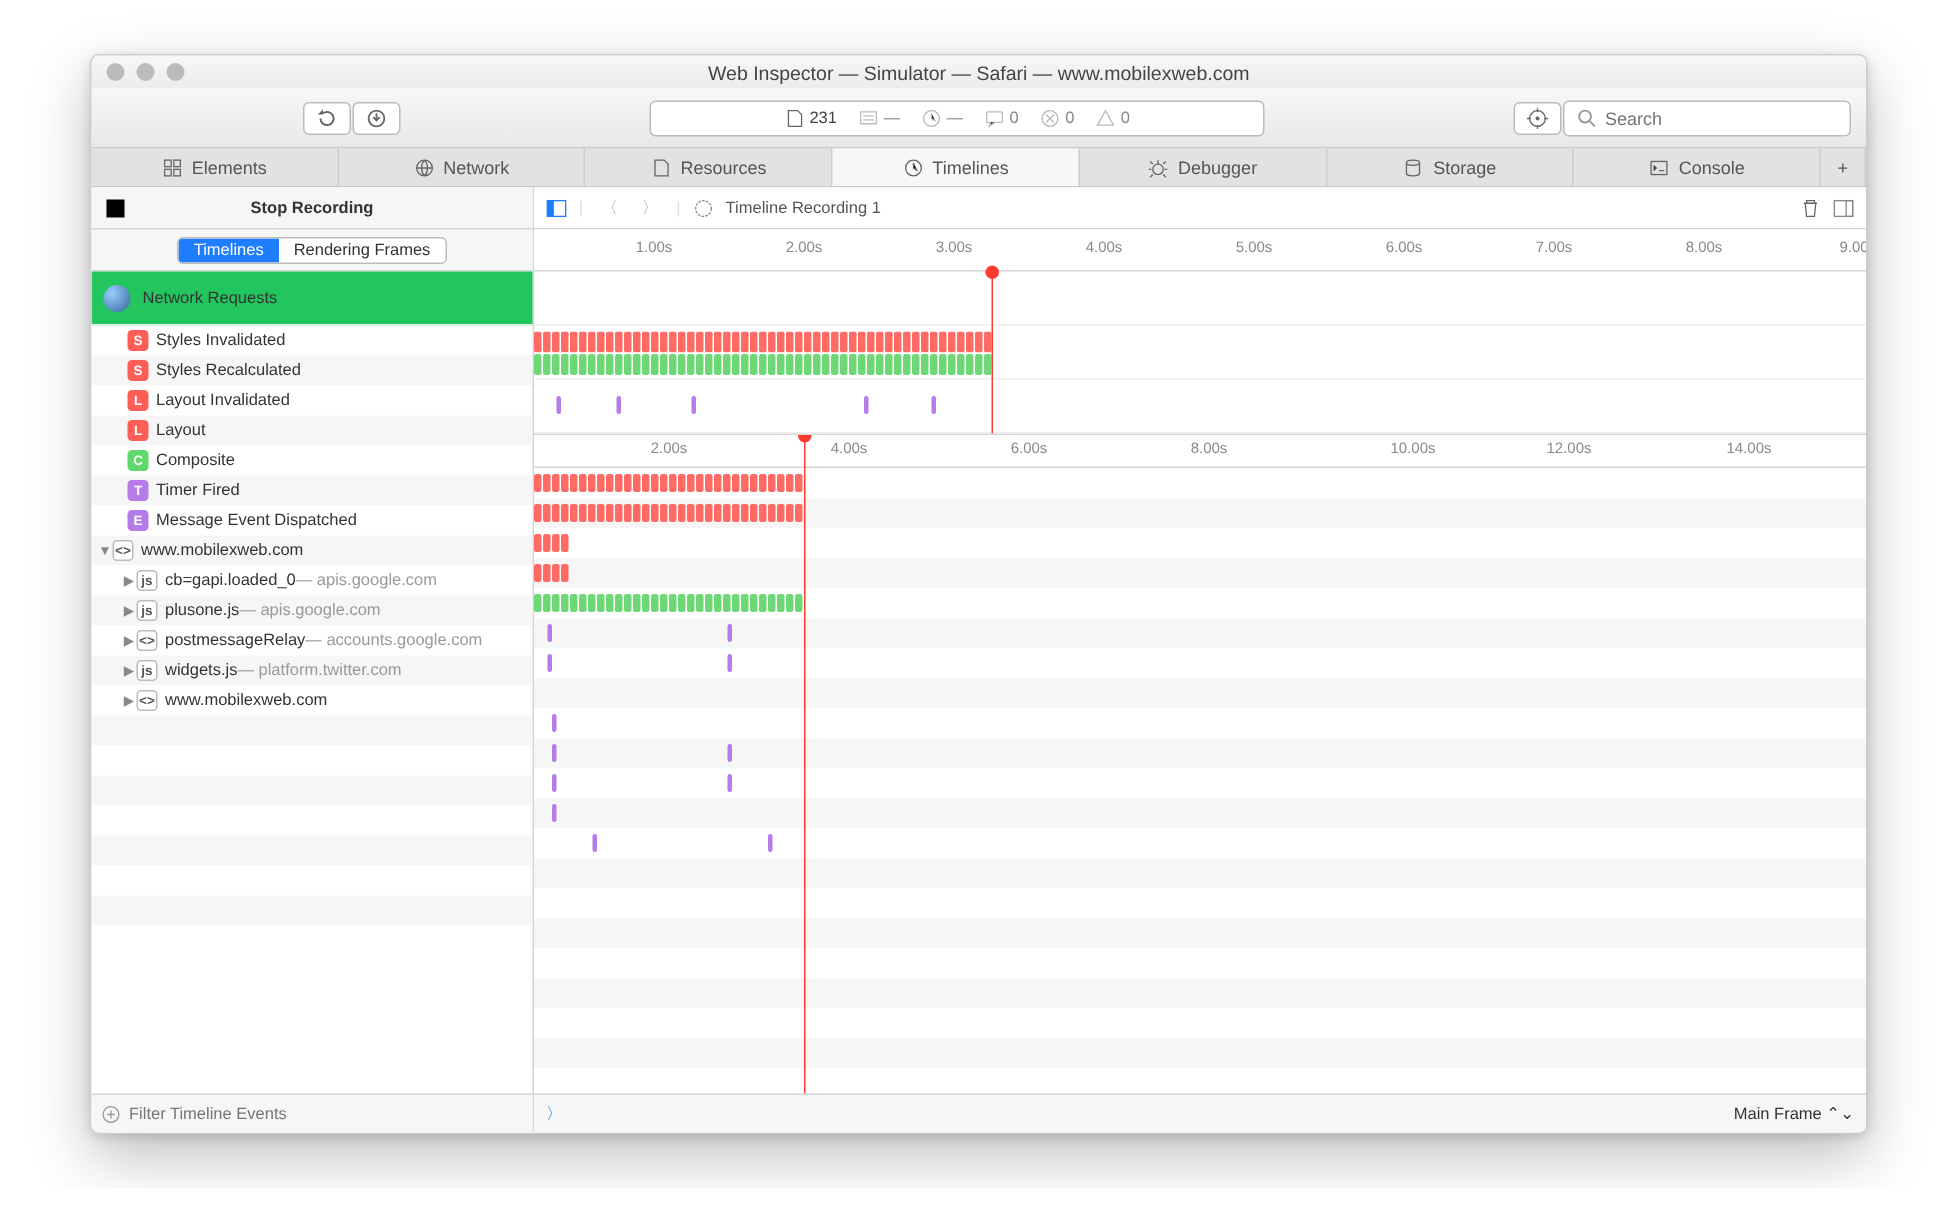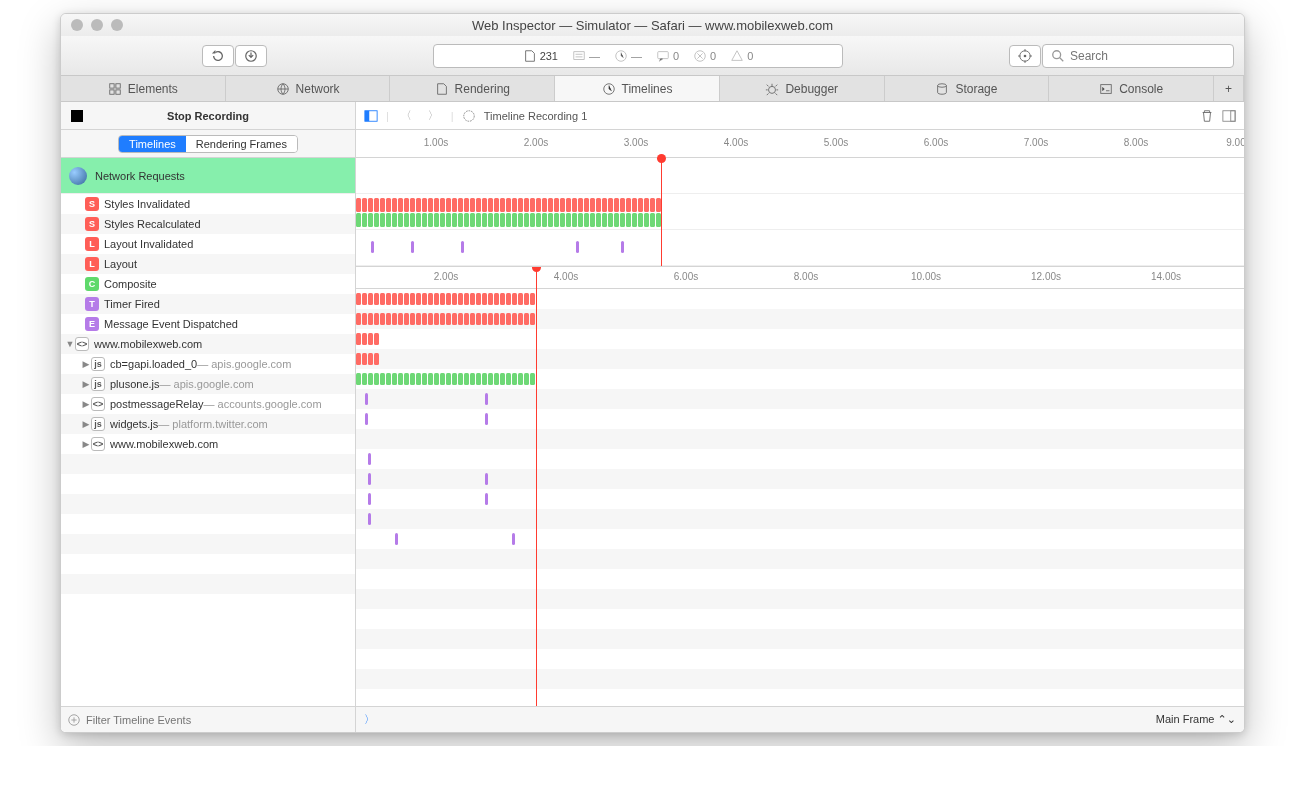--- a/index.html
+++ b/index.html
@@ -1,17 +1,17 @@
 <!DOCTYPE html>
 <html><head>
 <meta charset="utf-8">
 <style>
 * { box-sizing: border-box; margin: 0; padding: 0; }
 body { font-family: -apple-system,"Helvetica Neue",sans-serif; font-size: 11px; color:#333; background:#fff; }
-.window { width:1185px; height:720px; margin:13px auto; background:#f6f6f6; border-radius:6px; box-shadow:0 15px 40px rgba(0,0,0,0.25),0 2px 8px rgba(0,0,0,0.15); overflow:hidden; display:flex; flex-direction:column; border:1px solid #ccc;}
+.window { width:1185px; height:720px; margin:36px auto; background:#f6f6f6; border-radius:6px; box-shadow:0 15px 40px rgba(0,0,0,0.25),0 2px 8px rgba(0,0,0,0.15); overflow:hidden; display:flex; flex-direction:column; border:1px solid #ccc;}
 .titlebar { height:22px; display:flex; align-items:center; justify-content:center; background:linear-gradient(#f7f7f7,#ececec); position:relative;}
 .traffic { position:absolute; left:10px; top:5px; display:flex; gap:8px;}
 .traffic-dot{width:12px;height:12px;border-radius:50%;background:#bbb;}
 .title-text{font-size:13px; color:#444;}
 .toolbar{height:40px;background:linear-gradient(#f7f7f7,#e8e8e8);border-bottom:1px solid #c8c8c8;display:flex;align-items:center;padding:0 10px;gap:1px;}
 .tb-spacer{flex:1;}
 .btn{height:22px;border:1px solid #bbb;border-radius:4px;background:#fff;display:flex;align-items:center;justify-content:center;padding:0 8px;font-size:11px;color:#555;}
 .addr{height:24px;display:flex;align-items:center;border:1px solid #bbb;border-radius:4px;background:#fff;padding:0 8px;gap:14px;color:#888;min-width:410px;justify-content:center;}
 .addr .cnt{color:#444;}
 .addr span{display:flex;align-items:center;gap:3px;}
@@ -22,21 +22,21 @@
 .tab.active{background:#f7f7f7;}
 .tab.plus{flex:0 0 30px;}
 .content{flex:1;display:flex;background:#fff;min-height:0;}
 .left{width:295px;border-right:1px solid #d4d4d4;display:flex;flex-direction:column;background:#fff;}
 .stop-row{height:28px;display:flex;align-items:center;justify-content:center;border-bottom:1px solid #d4d4d4;background:#f6f6f6;font-weight:600;position:relative;}
 .stop-square{position:absolute;left:10px;width:12px;height:12px;background:#000;}
 .seg{height:28px;display:flex;align-items:center;justify-content:center;border-bottom:1px solid #d4d4d4;background:#f6f6f6;}
 .seg-wrap{display:flex;border:1px solid #bbb;border-radius:4px;overflow:hidden;}
 .seg-btn{padding:2px 10px;background:#fff;}
 .seg-btn.active{background:#1f7dff;color:#fff;}
-.ov-row{height:36px;display:flex;align-items:center;gap:8px;padding:0 8px;border-bottom:1px solid #eee;background:#86efac;}
+.ov-row{height:36px;display:flex;align-items:center;gap:8px;padding:0 8px;border-bottom:1px solid #eee;background:#22c55e;}
 .ov-row.sel{background:#f0f0f0;}
 .ov-ic{width:18px;height:18px;border-radius:50%;}
 .te-header{background:#f0f0f0;font-weight:600;padding:4px 6px;border-top:1px solid #d4d4d4;border-bottom:1px solid #d4d4d4;}
 .te-rows{flex:1;overflow:auto;}
 .te-row{height:20px;display:flex;align-items:center;font-size:11px;background:#fff;}
 .te-row:nth-child(even){background:#f6f6f6;}
 .disc{width:10px;text-align:center;color:#888;font-size:9px;}
 .badge{width:14px;height:14px;border-radius:3px;display:flex;align-items:center;justify-content:center;color:#fff;font-size:9px;font-weight:600;margin-right:5px;}
 .b-red{background:#ff5e57;}
 .b-green{background:#5fd96b;}
@@ -171,21 +171,21 @@
         <svg class="ico" viewBox="0 0 16 16">
           <circle cx="8" cy="8" r="6" fill="none" stroke="#666"></circle>
           <path fill="none" stroke="#666" d="M2 8h12M8 2c3 3 3 9 0 12M8 2c-3 3-3 9 0 12"></path>
         </svg>
         <span>Network</span>
       </div>
     <div class="tab">
         <svg class="ico" viewBox="0 0 16 16">
           <path fill="none" stroke="#666" d="M3 2h7l3 3v9H3z"></path>
         </svg>
-        <span>Rendering</span>
+        <span>Resources</span>
       </div>
     <div class="tab active">
         <svg class="ico" viewBox="0 0 16 16">
           <circle cx="8" cy="8" r="6" fill="none" stroke="#666"></circle>
           <path stroke="#666" d="M8 4v4l3 2"></path>
         </svg>
         <span>Timelines</span>
       </div>
     <div class="tab">
         <svg class="ico" viewBox="0 0 16 16">
@@ -469,21 +469,21 @@
           </div>
         <div class="playhead" id="playhead-top" style="left: 305px;"></div>
       </div>
 
       <div class="events">
         <div class="ev-ruler" id="ruler-ev">
             <span style="left: 90px;">2.00s</span>
             <span style="left: 210px;">4.00s</span>
             <span style="left: 330px;">6.00s</span>
             <span style="left: 450px;">8.00s</span>
-            <span style="left: 570px;">10.00s</span>
+            <span style="left: 586px;">10.00s</span>
             <span style="left: 690px;">12.00s</span>
             <span style="left: 810px;">14.00s</span>
           </div>
         <div class="ev-body" id="ev-body">
             <div class="ev-row">
               <div class="ev-bar" style="left: 0px;">
                 <div class="tick t-red"></div>
                 <div class="tick t-red"></div>
                 <div class="tick t-red"></div>
                 <div class="tick t-red"></div>

